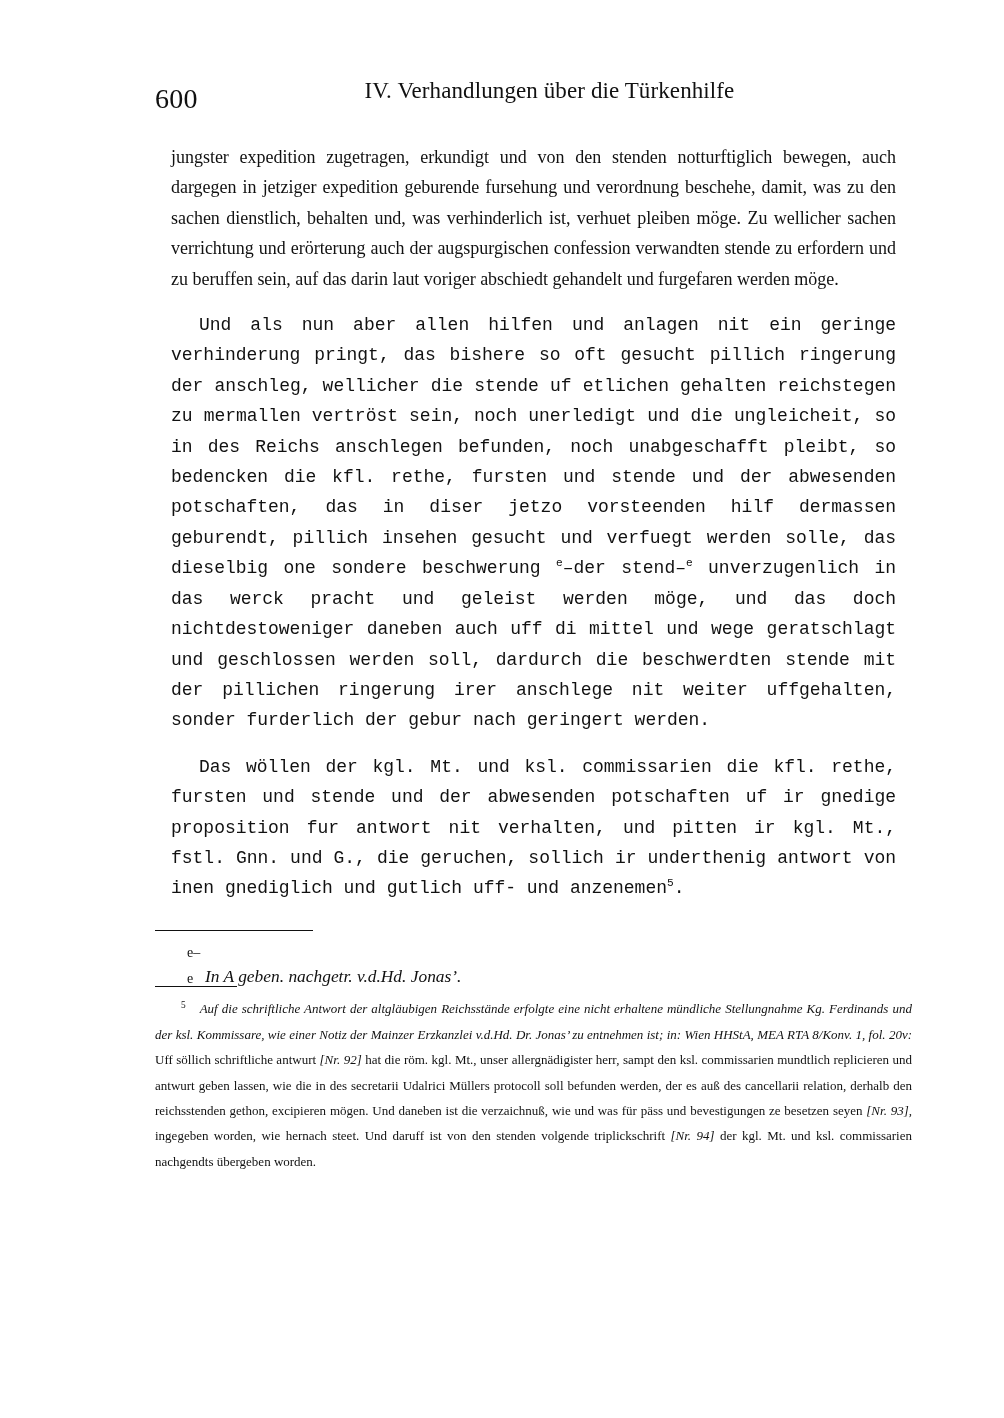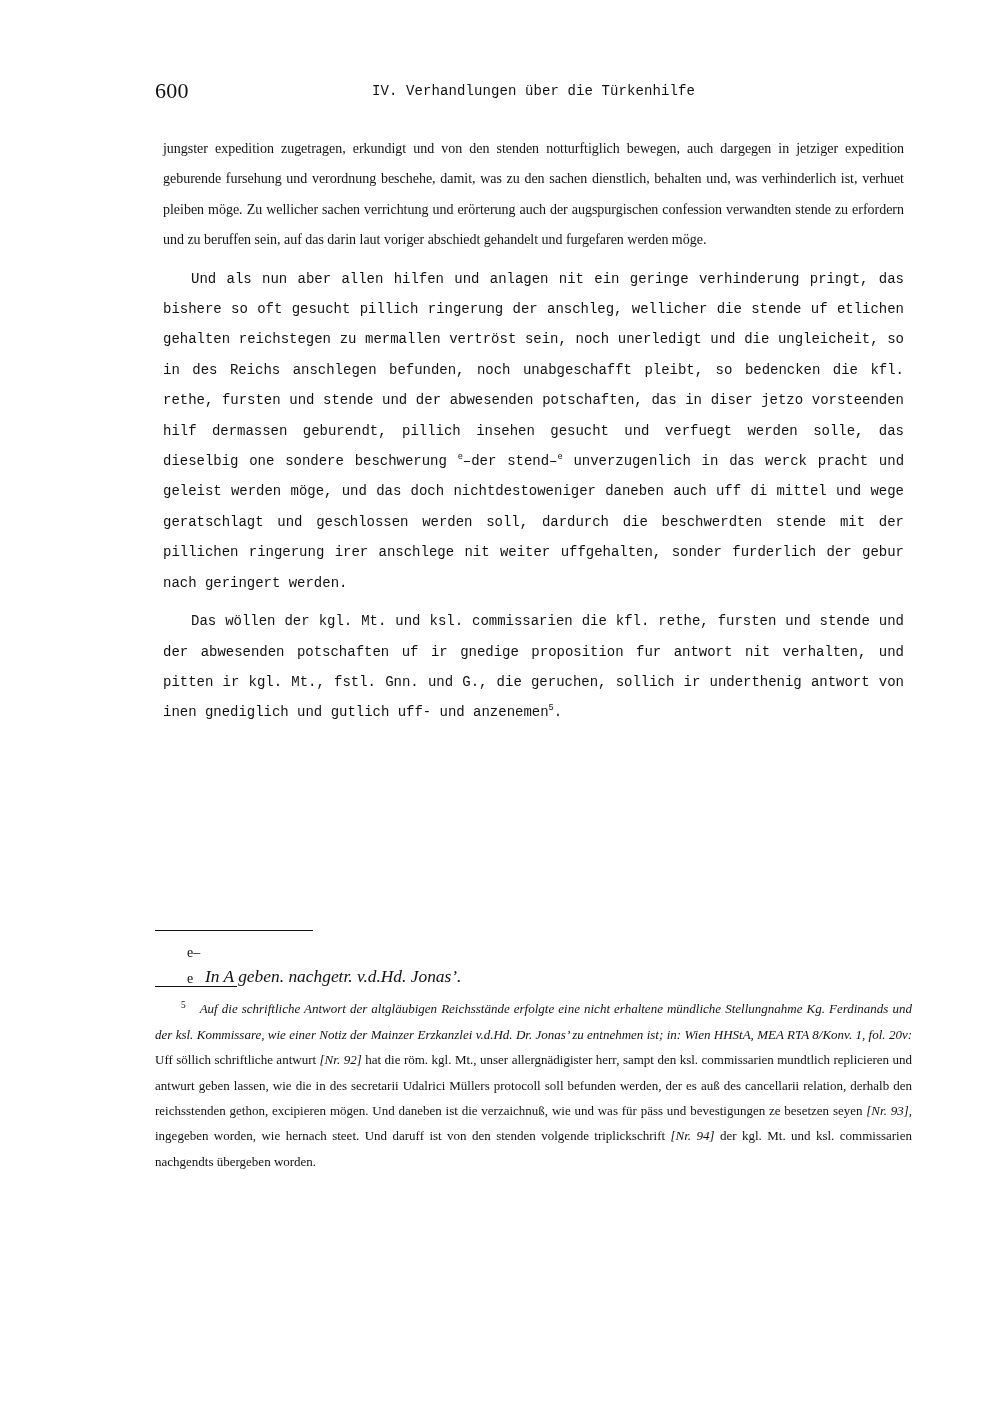--- a/index.html
+++ b/index.html
@@ -30,47 +30,46 @@
   .running-head {
     position: absolute;
     left: 155px;
     top: 78px;
     width: 757px;
     height: 26px;
   }
   .folio {
     position: absolute;
     left: 0;
-    top: 0;
-    font-size: 22px;
+    top: 8px;
+    font-size: 28px;
     line-height: 26px;
     letter-spacing: 0.2px;
   }
   .head-title {
     position: absolute;
-    left: 0;
+    left: 16px;
     top: 0;
     width: 757px;
     text-align: center;
-    font-size: 14px;
+    font-size: 23px;
     line-height: 26px;
     letter-spacing: 0.1px;
-    font-family: Liberation Mono, monospace;
   }
 
   
   .textblock {
     position: absolute;
     left: 155px;
     top: 126px;
     width: 757px;
   }
   p.body-par {
-    margin: 8px;
-    font-size: 14px;
+    margin: 16px;
+    font-size: 18px;
     line-height: 30.4px;
     text-align: justify;
     text-justify: inter-word;
     hyphens: none;
     letter-spacing: -0.02px;
   }
   p.body-par.indent {
     text-indent: 28px;
     font-family: Liberation Mono, monospace;
   }

